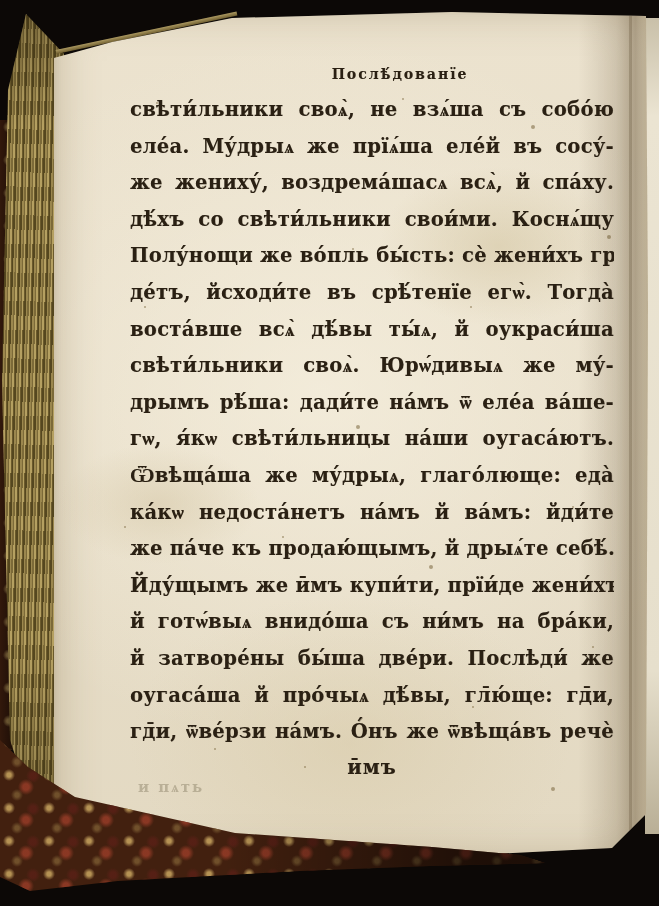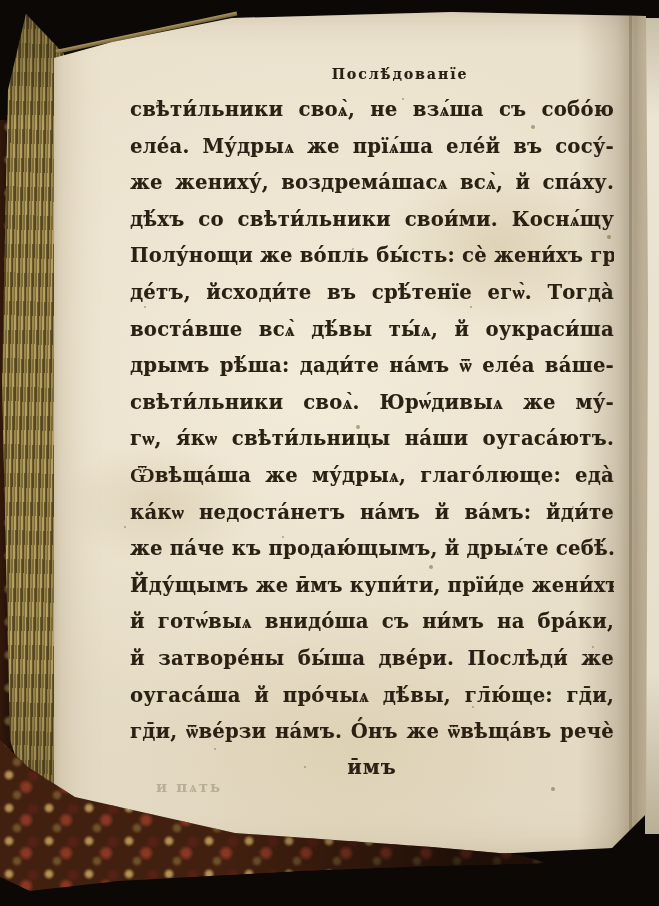--- a/index.html
+++ b/index.html
@@ -97,21 +97,21 @@
     text-align:justify;text-align-last:justify;
     text-shadow:.4px .4px 0 rgba(42,32,19,.3);
     overflow:hidden;white-space:nowrap;
   }
   .catchword{
     text-align:center;height:34px;line-height:34px;
     font-size:19.5px;font-weight:bold;letter-spacing:1px;
     text-shadow:.4px .4px 0 rgba(42,32,19,.3);
   }
   .show-through{
-    position:absolute;left:26px;top:722px;
+    position:absolute;left:8px;top:722px;
     font-size:15px;font-weight:bold;color:rgba(118,108,82,.38);
     letter-spacing:2px;filter:blur(.5px);
   }
 </style>
 </head>
 <body>
 
 <div class="scene">
 
   <div class="marble marble-left"></div>
@@ -129,22 +129,22 @@
     <div class="text-block">
       <div class="page-heading">Послѣ́дованїе</div>
       <div id="lines">
           <div class="line">свѣти́льники своѧ̀, не взѧ́ша съ собо́ю</div>
           <div class="line">еле́а. Му́дрыѧ же прїѧ́ша еле́й въ сосу́-</div>
           <div class="line">же жениху́, воздрема́шасѧ всѧ̀, й спа́ху.</div>
           <div class="line">дѣ́хъ со свѣти́льники свои́ми. Коснѧ́щу</div>
           <div class="line">Полу́нощи же во́пль бы́сть: сѐ жени́хъ грѧ-</div>
           <div class="line">де́тъ, йсходи́те въ срѣ́тенїе егѡ̀. Тогда̀</div>
           <div class="line">воста́вше всѧ̀ дѣ́вы ты́ѧ, й оукраси́ша</div>
+          <div class="line">свѣти́льники своѧ̀. Юрѡ́дивыѧ же му́-</div>
           <div class="line">дрымъ рѣ́ша: дади́те на́мъ ѿ еле́а ва́ше-</div>
-          <div class="line">свѣти́льники своѧ̀. Юрѡ́дивыѧ же му́-</div>
           <div class="line">гѡ, я́кѡ свѣти́льницы на́ши оугаса́ютъ.</div>
           <div class="line">Ѿвѣща́ша же му́дрыѧ, глаго́люще: еда̀</div>
           <div class="line">ка́кѡ недоста́нетъ на́мъ й ва́мъ: йди́те</div>
           <div class="line">же па́че къ продаю́щымъ, й дрыѧ́те себѣ́.</div>
           <div class="line">Йду́щымъ же ӣмъ купи́ти, прїи́де жени́хъ:</div>
           <div class="line">й готѡ́выѧ внидо́ша съ ни́мъ на бра́ки,</div>
           <div class="line">й затворе́ны бы́ша две́ри. Послѣди́ же</div>
           <div class="line">оугаса́ша й про́чыѧ дѣ́вы, гл̄ю́ще: гд̄и,</div>
           <div class="line">гд̄и, ѿве́рзи на́мъ. О́нъ же ѿвѣща́въ речѐ</div>
         </div>

